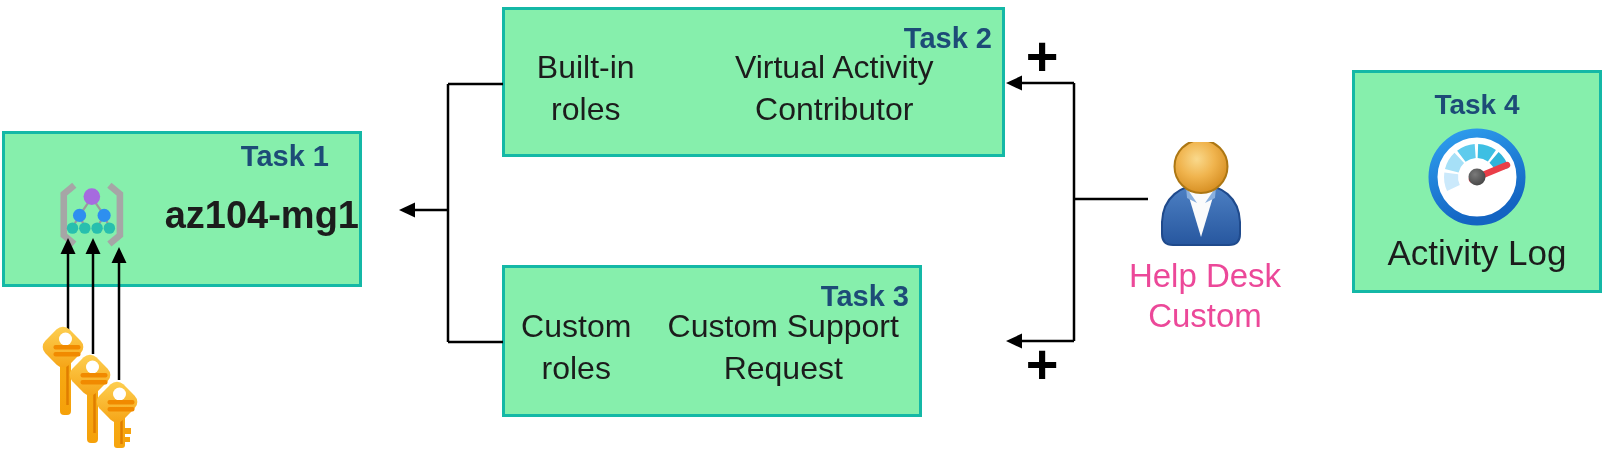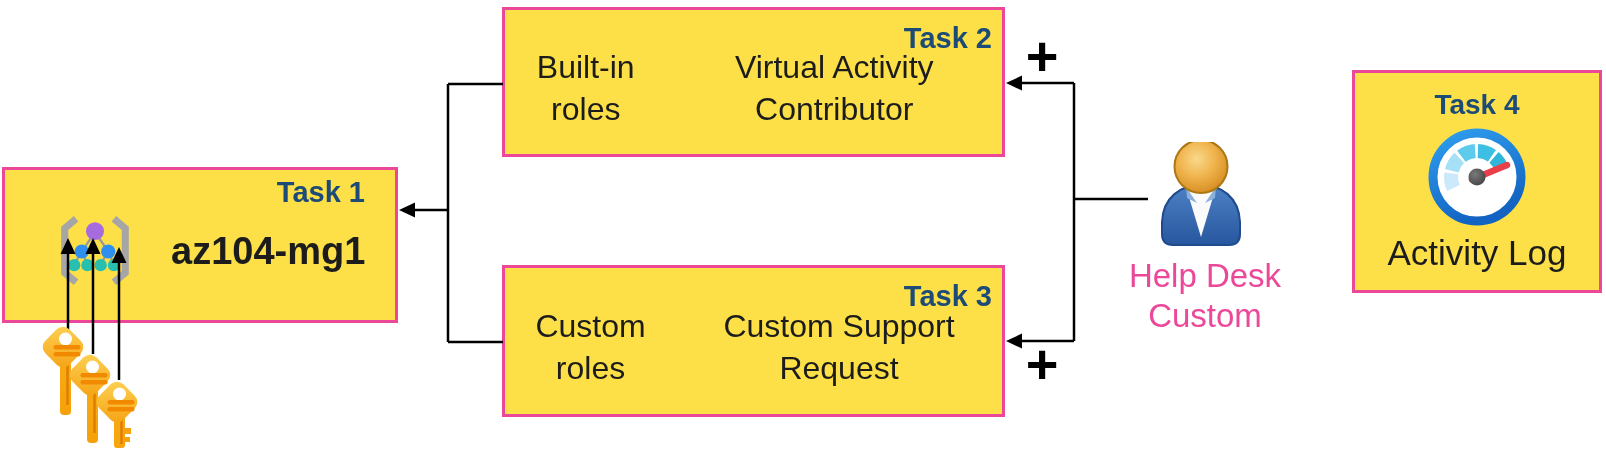--- a/index.html
+++ b/index.html
@@ -1,37 +1,37 @@
 <!DOCTYPE html>
 <html><head>
 <meta charset="utf-8">
 <style>
   html,body{margin:0;padding:0;background:#fff;}
   .stage{
     position:relative;width:1606px;height:449px;background:#ffffff;
     font-family:"Liberation Sans","DejaVu Sans",sans-serif;overflow:hidden;
   }
   .box{
-    position:absolute;background:#fde047;border:3px solid #ec4899;
+    position:absolute;background:#86efac;border:3px solid #14b8a6;
     box-sizing:border-box;z-index:1;
   }
   .task-label{
     position:absolute;font-weight:700;font-size:29px;color:#1D4B77;
     white-space:nowrap;
   }
-  .task1{left:2px;top:131px;width:396px;height:156px;margin-top:36px;}
+  .task1{left:2px;top:131px;width:360px;height:156px;}
   .task1 .task-label{right:30px;top:6px;}
   .t1row{
     display:flex;align-items:center;height:100%;box-sizing:border-box;
     padding-left:50px;padding-top:12px;gap:36px;
   }
   .t1name{font-size:38px;color:#1C1C1C;white-space:nowrap;font-weight:bold;}
 
   .task2{left:502px;top:7px;width:503px;height:150px;}
-  .task3{left:502px;top:265px;width:503px;height:152px;}
+  .task3{left:502px;top:265px;width:420px;height:152px;}
   .task2 .task-label,.task3 .task-label{right:10px;top:12px;}
   .boxlines{
     display:flex;flex-direction:row;justify-content:center;align-items:center;
     height:100%;box-sizing:border-box;padding-top:12px;
     font-size:32px;line-height:42px;color:#1C1C1C;text-align:center;
   }
 
   .task4{left:1352px;top:70px;width:250px;height:223px;}
   .t4col{
     display:flex;flex-direction:column;align-items:center;height:100%;

